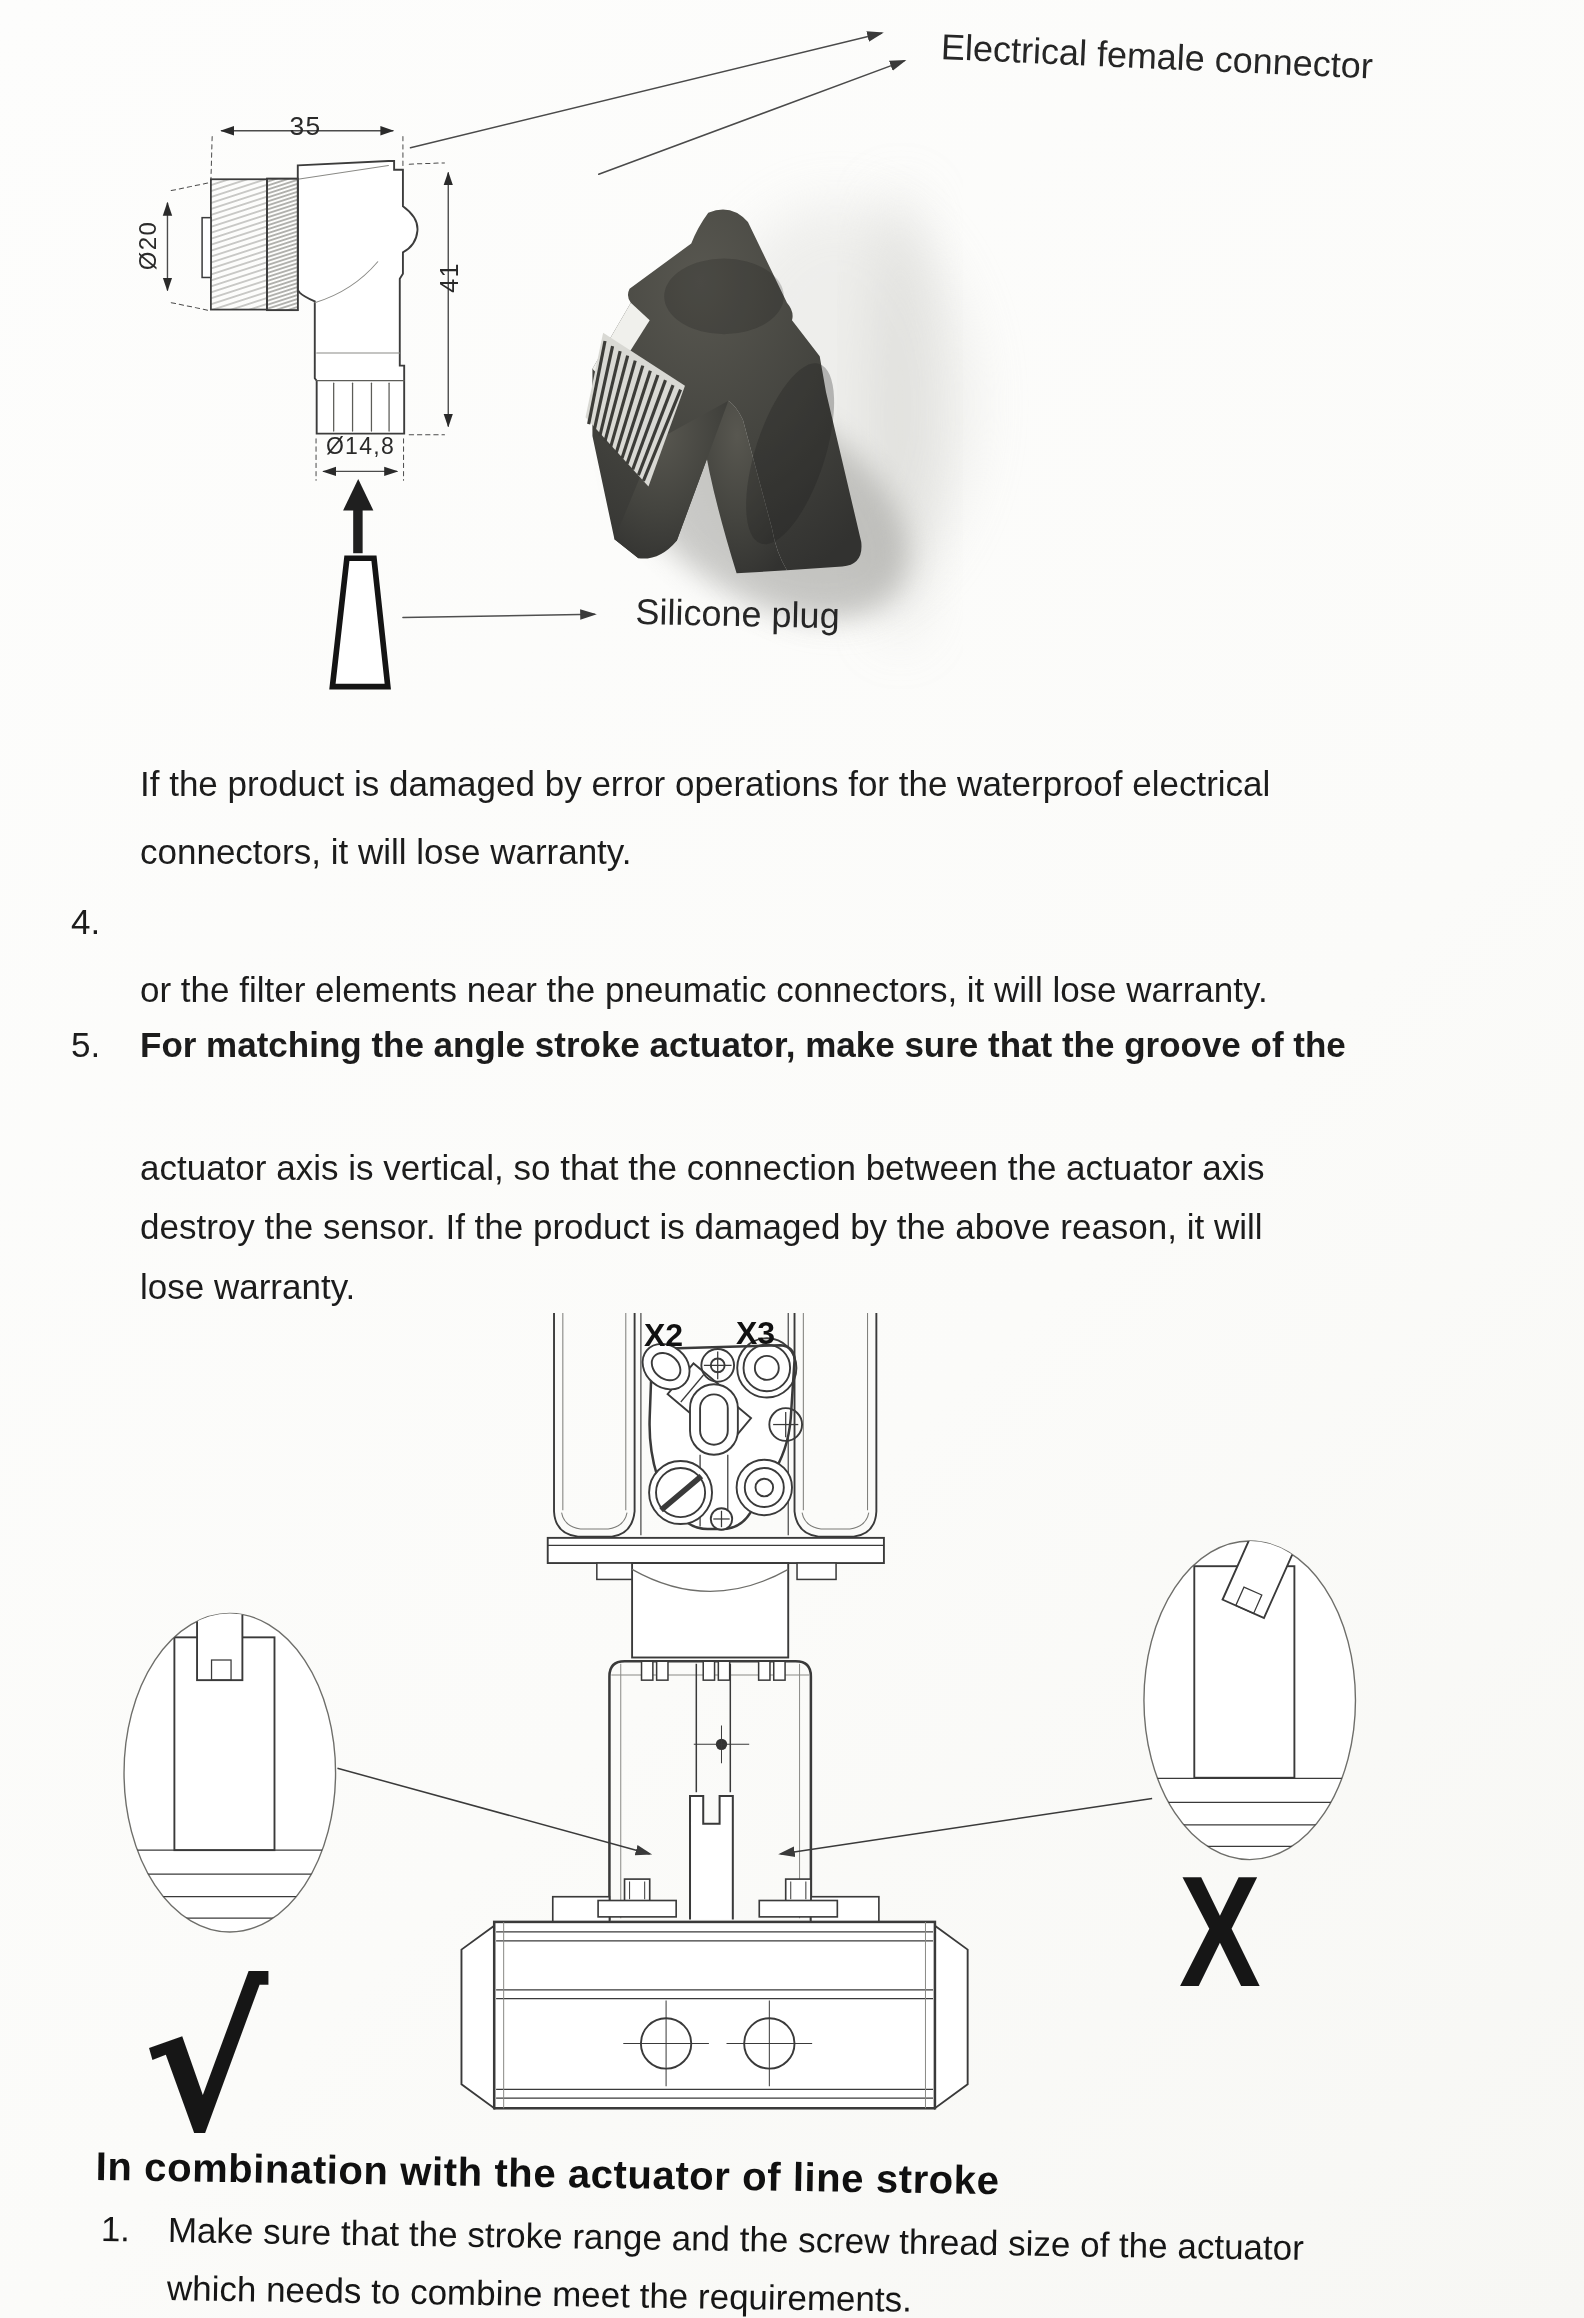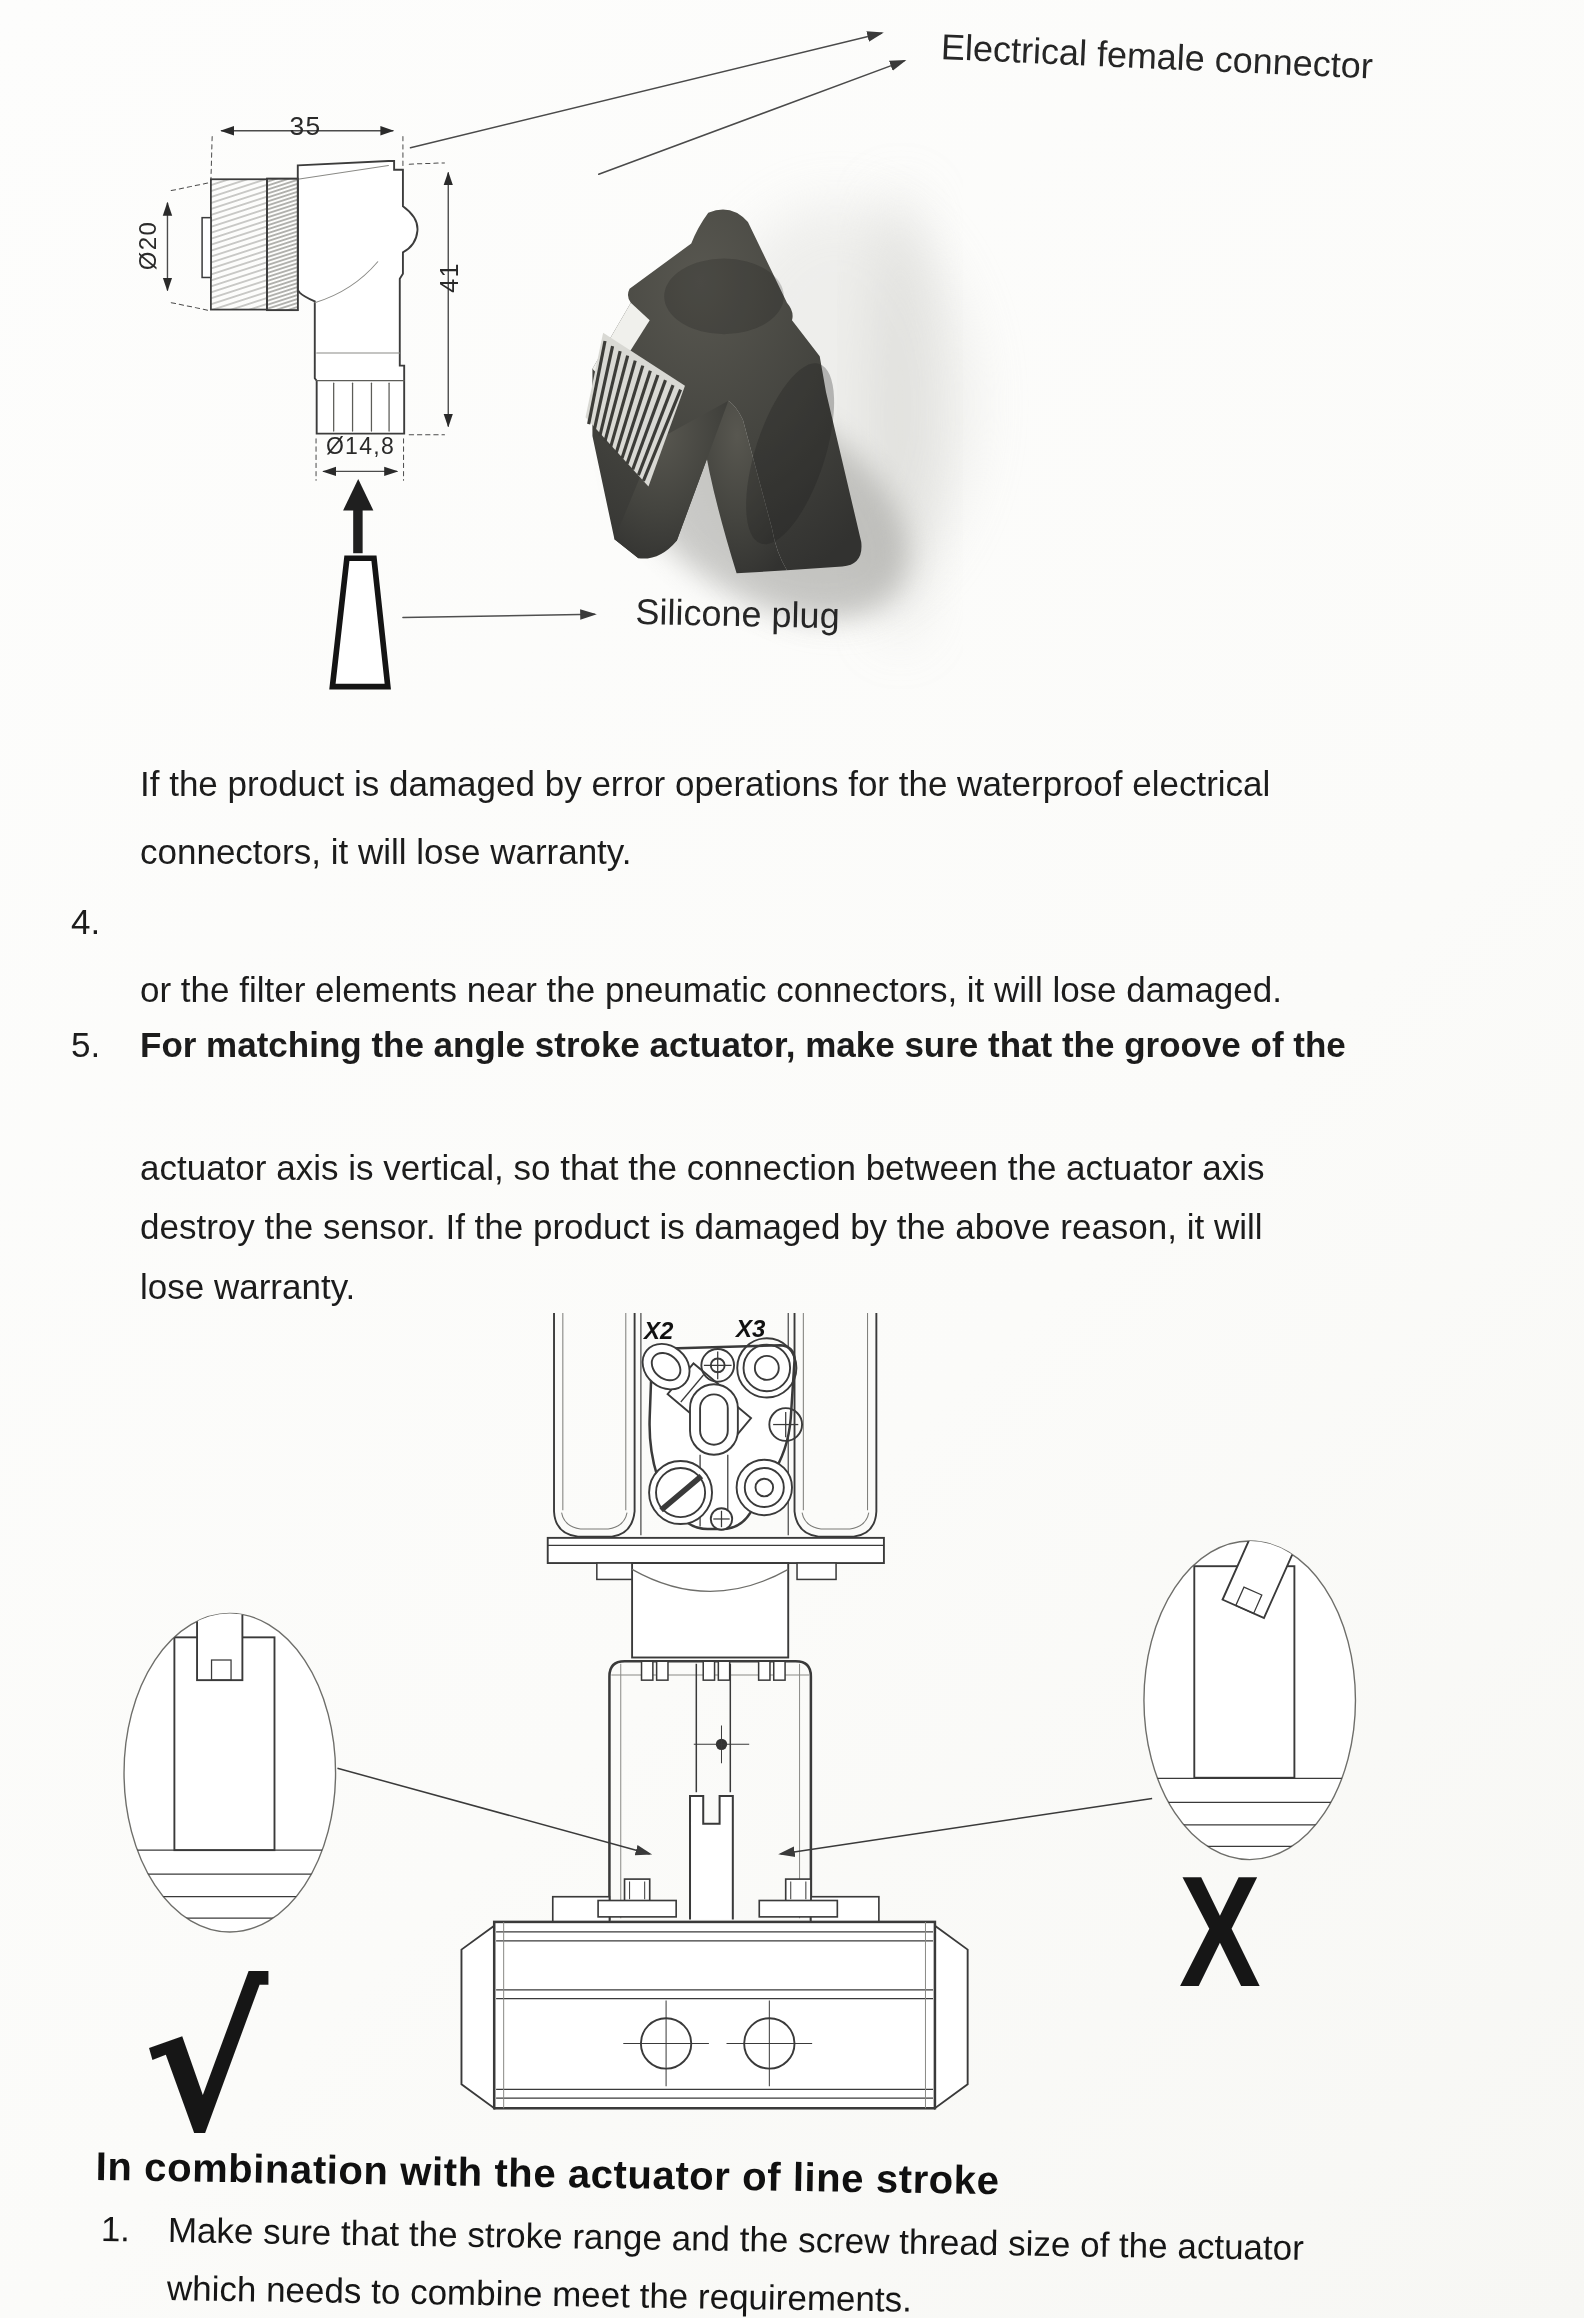--- a/index.html
+++ b/index.html
@@ -10,21 +10,21 @@
     font-family:"Liberation Sans","DejaVu Sans",sans-serif;
     color:#1c1c1c;
   }
   .art{position:absolute;left:0;top:0;width:1584px;height:2319px;}
   .txt{position:absolute;white-space:nowrap;color:#1e1e1e;}
   .dimlab{font-size:25px;color:#2a2a2a;letter-spacing:1.3px;text-align:center;}
   .rot{transform:rotate(-90deg);transform-origin:left top;}
   .calloutlab{font-size:36px;color:#262626;}
   .bodyline{font-size:35px;color:#1c1c1c;}
   .num{font-size:35px;color:#1c1c1c;}
-  .portlab{font-size:24px;font-weight:700;color:#111;font-style:italic;}
+  .portlab{font-size:32px;font-weight:700;color:#111;}
   .mark{color:#161616;line-height:1;}
   .heading{font-size:40px;font-weight:700;letter-spacing:0.6px;color:#101010;}
   .b-item{font-size:35px;color:#161616;}
 </style>
 </head>
 <body>
 
 <div class="page">
 
   <svg class="art" viewBox="0 0 2516 3682">
@@ -324,21 +324,21 @@
   <div class="txt dimlab rot" style="left:435px;top:329px;width:103px;font-size:25px;">41</div>
   <div class="txt dimlab" style="left:310px;top:433px;width:101px;font-size:23px;">Ø14,8</div>
 
   <div class="txt calloutlab" style="left:942px;top:26.4px;transform:rotate(2.6deg);transform-origin:left top;">Electrical female connector</div>
   <div class="txt calloutlab" style="left:636px;top:591px;transform:rotate(1.2deg);transform-origin:left top;">Silicone plug</div>
 
   <div class="txt bodyline" style="left:140px;top:764px;">If the product is damaged by error operations for the waterproof electrical</div>
   <div class="txt bodyline" style="left:140px;top:832px;">connectors, it will lose warranty.</div>
 
   <div class="txt num" style="left:71px;top:902px;">4.</div>
-  <div class="txt bodyline" style="left:140px;top:970px;">or the filter elements near the pneumatic connectors, it will lose damaged.</div>
+  <div class="txt bodyline" style="left:140px;top:970px;">or the filter elements near the pneumatic connectors, it will lose warranty.</div>
 
   <div class="txt num" style="left:71px;top:1025px;">5.</div>
   <div class="txt bodyline" style="left:140px;top:1025px;font-weight:bold;">For matching the angle stroke actuator, make sure that the groove of the</div>
   <div class="txt bodyline" style="left:140px;top:1148px;">actuator axis is vertical, so that the connection between the actuator axis</div>
   <div class="txt bodyline" style="left:140px;top:1207px;">destroy the sensor. If the product is damaged by the above reason, it will</div>
   <div class="txt bodyline" style="left:140px;top:1267px;">lose warranty.</div>
 
   <div class="txt portlab" style="left:644px;top:1317px;">X2</div>
   <div class="txt portlab" style="left:736px;top:1315px;">X3</div>
 

